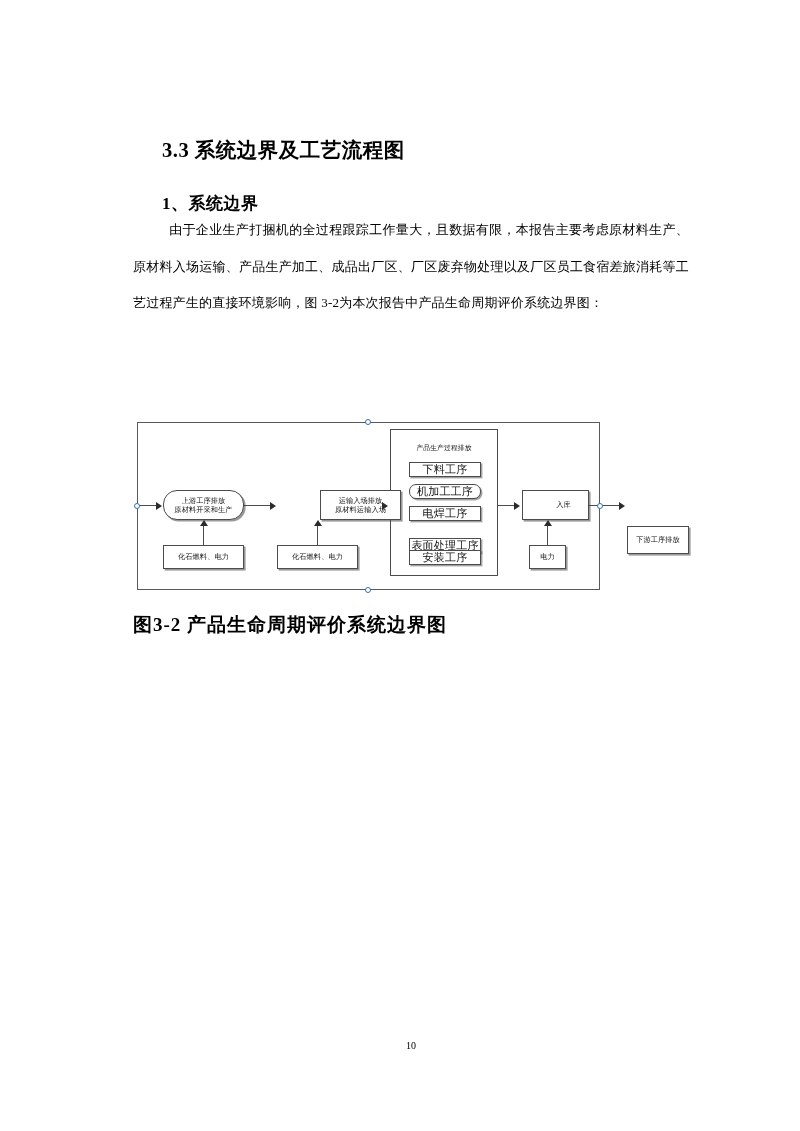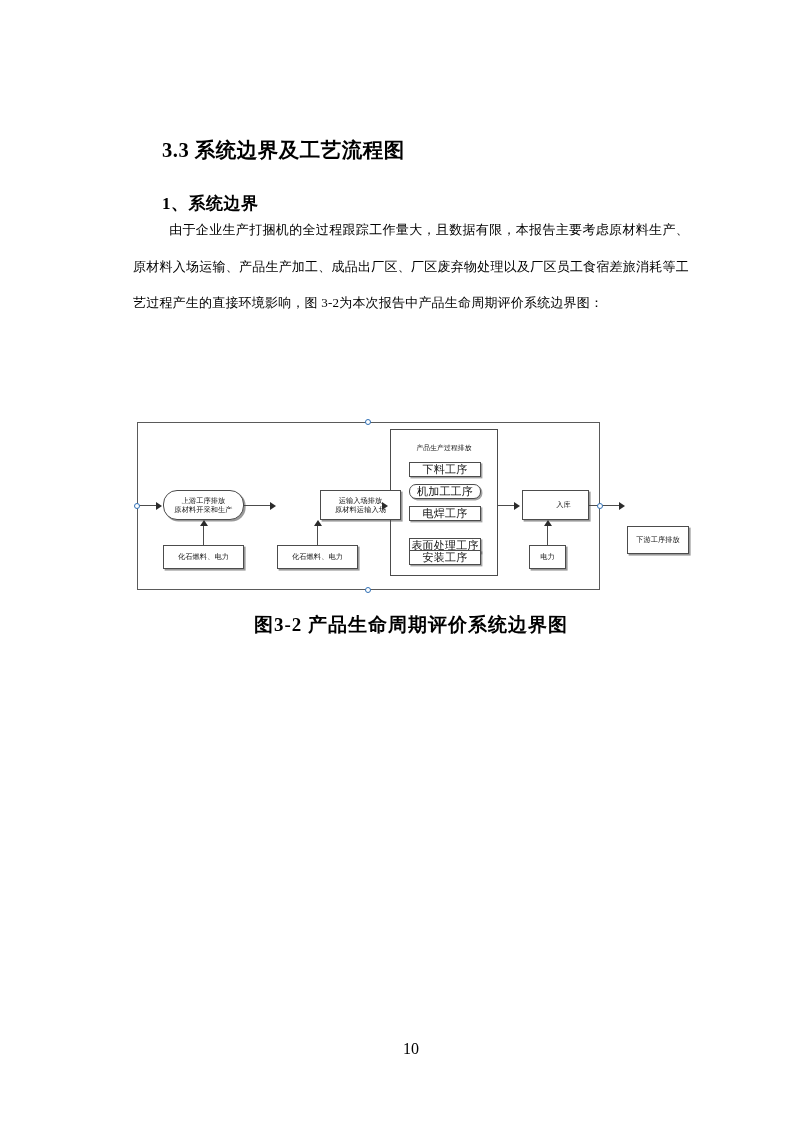--- a/index.html
+++ b/index.html
@@ -176,34 +176,33 @@
     border-bottom: 6px solid #2b2b2b;
     z-index: 5;
   }
 
   
   .caption {
     position: absolute;
     top: 612px;
     left: 0;
     width: 556px;
-    text-align: center;
     font-size: 19px;
     font-weight: bold;
     letter-spacing: 1px;
   }
 
   
   .pageno {
     position: absolute;
     top: 1040px;
     left: 0;
     width: 556px;
     text-align: center;
-    font-size: 16px;
+    font-size: 10px;
   }
 </style>
 </head>
 <body>
 
 <div class="page">
   <div class="content">
 
     <h1 class="h-section">3.3 系统边界及工艺流程图</h1>
 

